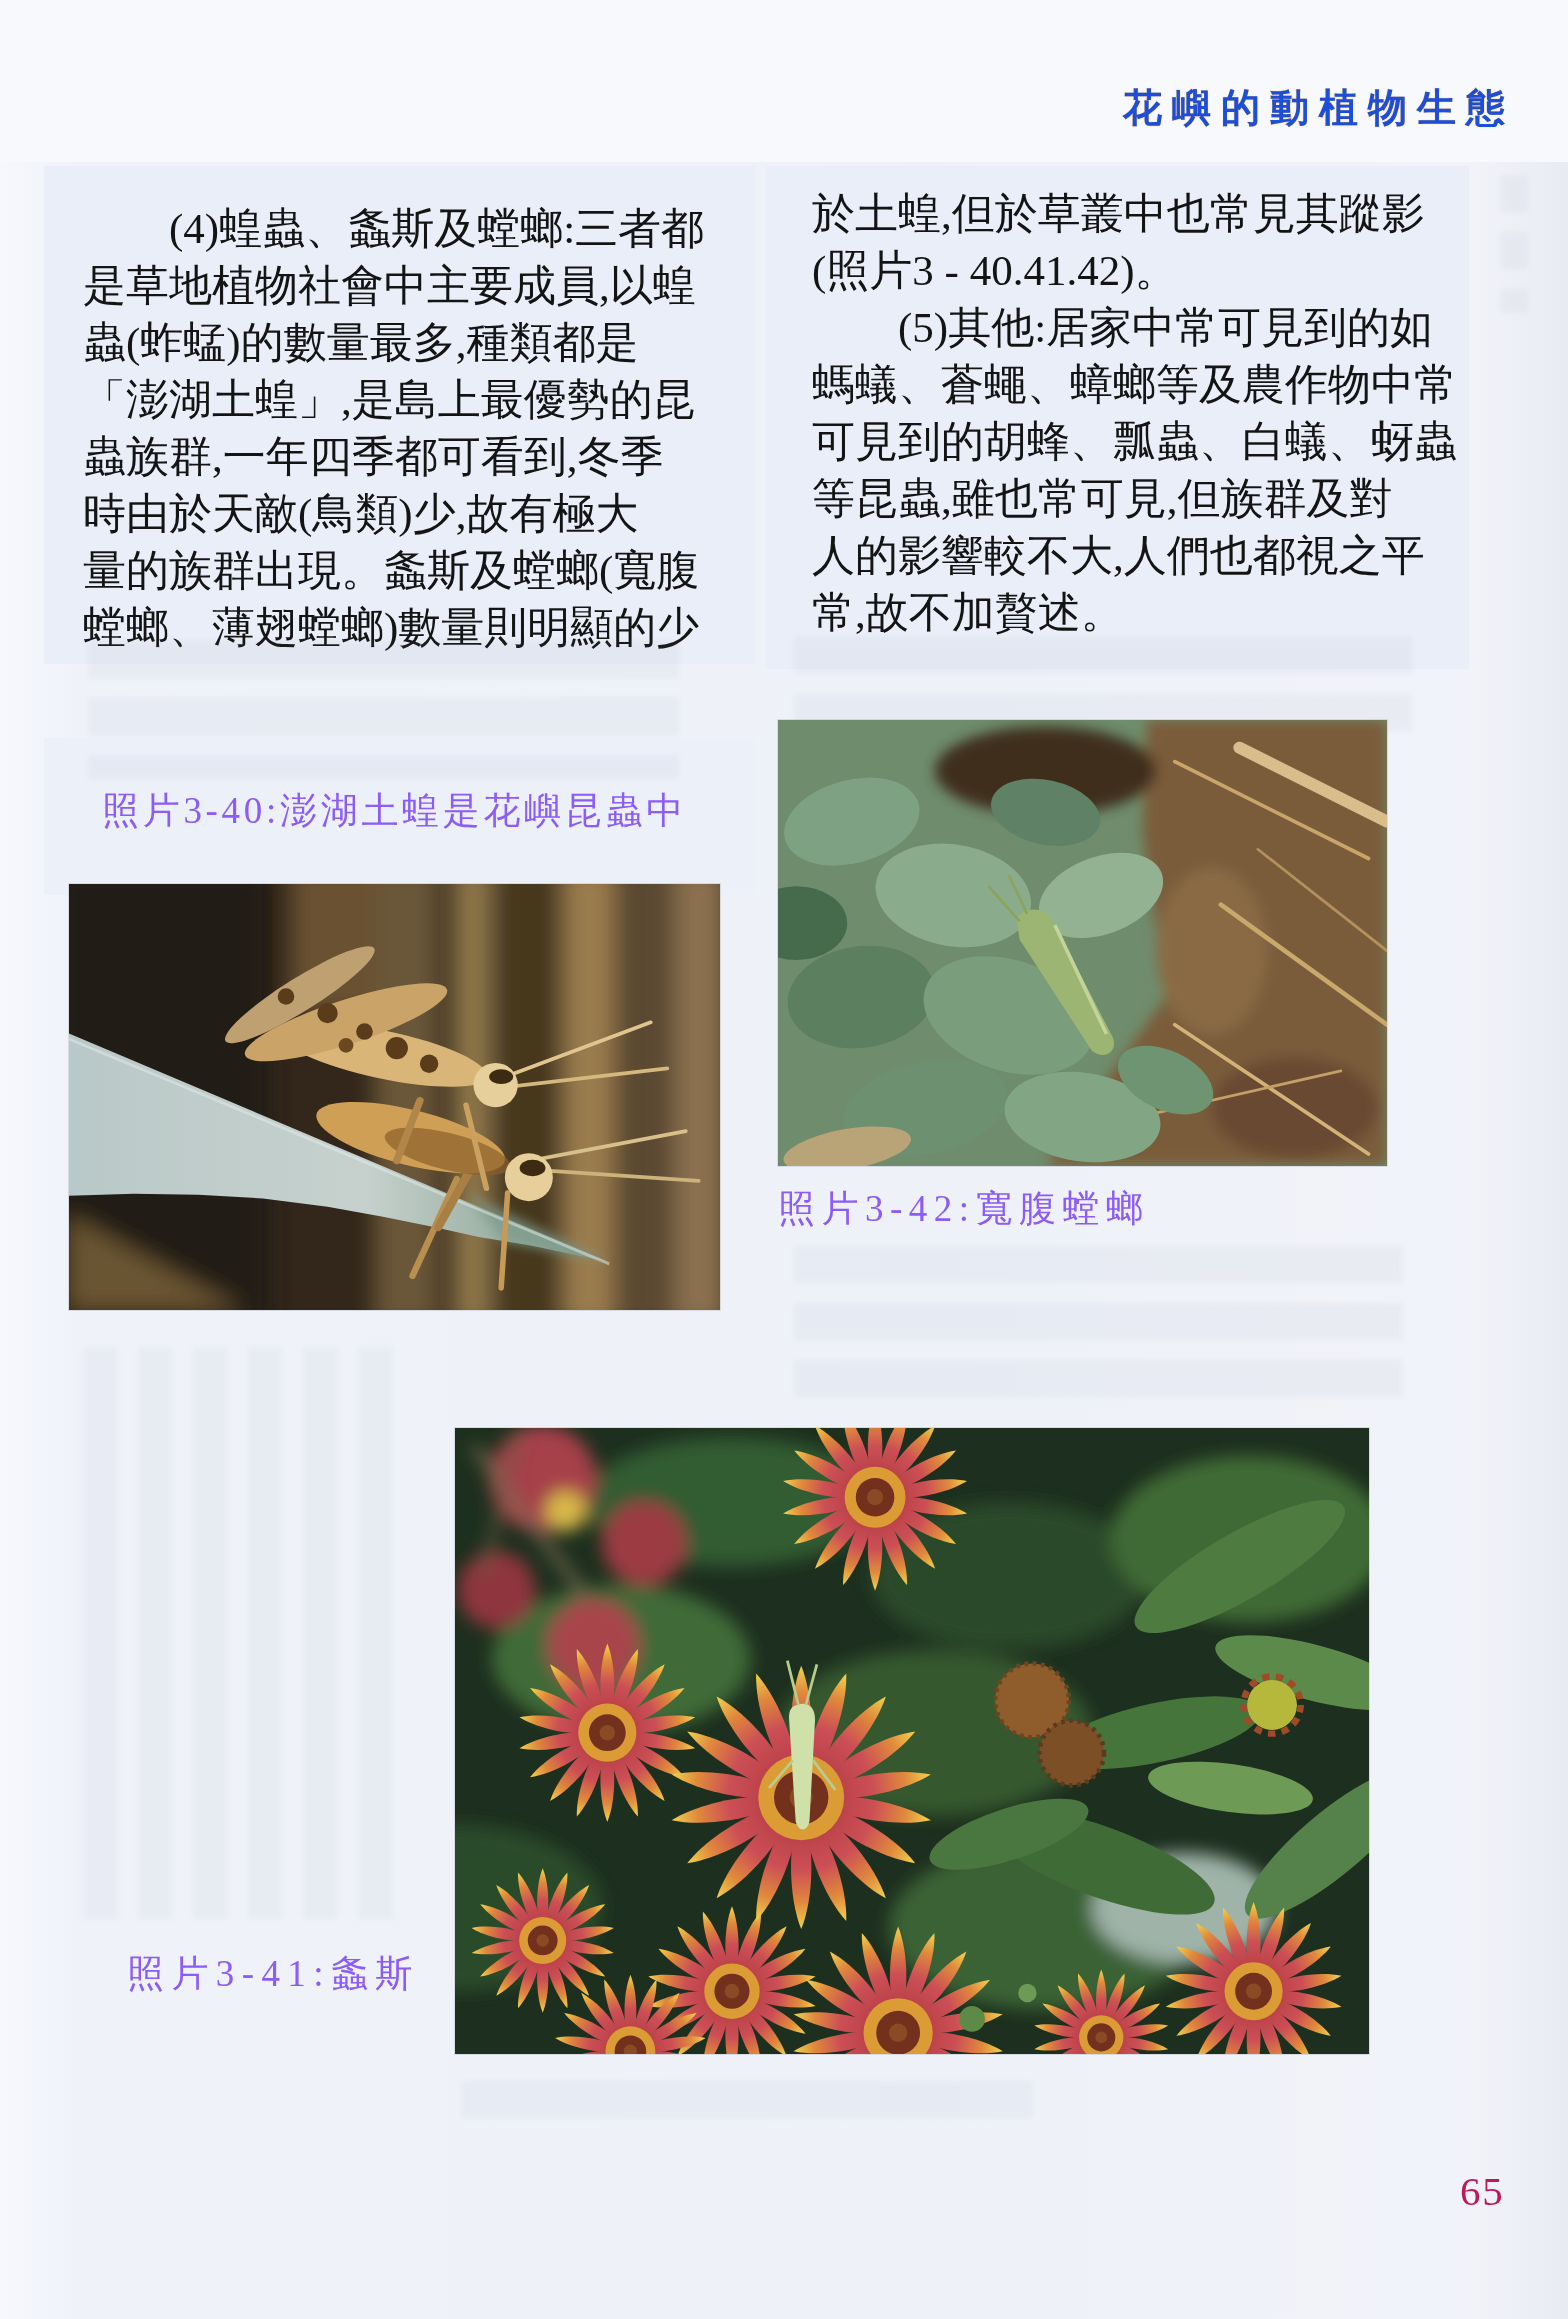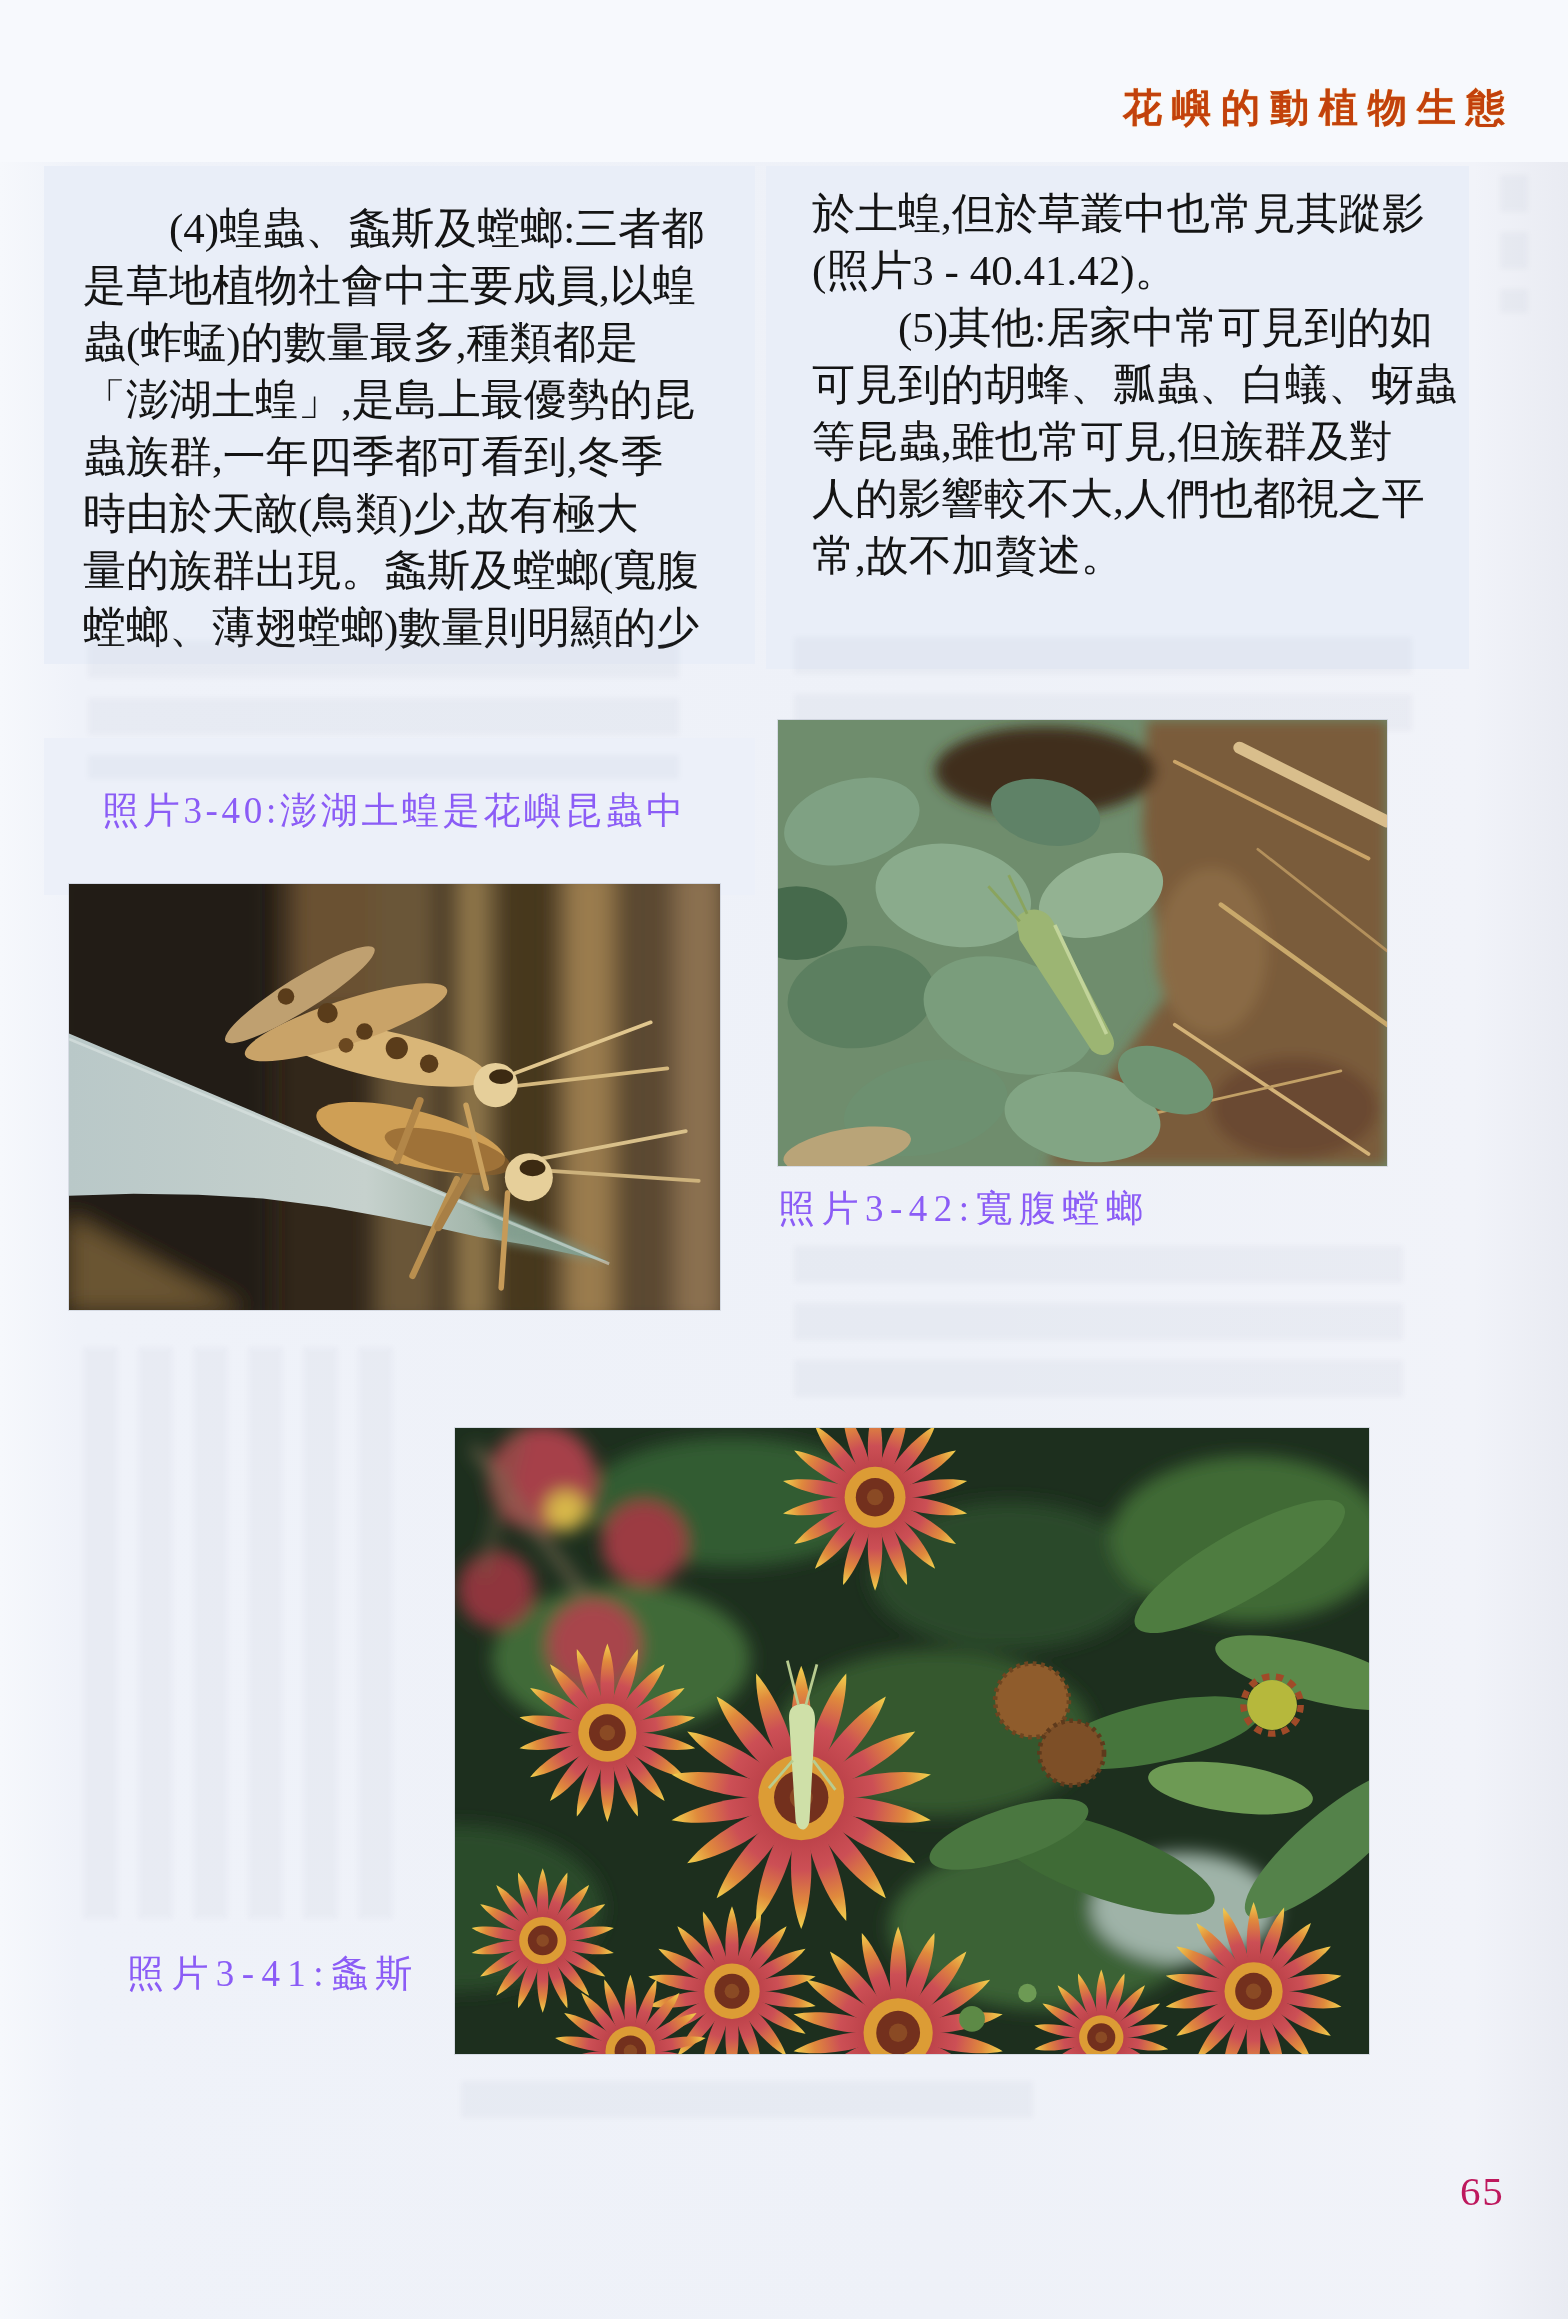--- a/index.html
+++ b/index.html
@@ -5,21 +5,21 @@
   html,body{margin:0;padding:0;}
   body{
     width:1569px;height:2319px;position:relative;overflow:hidden;
     background:linear-gradient(90deg,#f6f8fc 0%,#eff2f9 5%,#eef1f8 60%,#f1f3f9 94%,#e9ebf2 100%);
     font-family:"Liberation Serif","DejaVu Serif",serif;color:#141414;
   }
   .panel{position:absolute;background:#e9eef8;}
   .topband{position:absolute;left:0;top:0;width:1569px;height:162px;background:#f7f9fd;}
   .header{
     position:absolute;top:81px;right:54px;font-size:39px;font-weight:bold;
-    letter-spacing:10px;color:#c2410c;white-space:nowrap;
+    letter-spacing:10px;color:#1d4ed8;white-space:nowrap;
     text-shadow:0 0 0.9px #f2a43a;
   }
   .col{position:absolute;font-size:43px;line-height:57px;letter-spacing:0px;}
   .col div{white-space:nowrap;}
   .caption{font-size:37px;letter-spacing:3.7px;color:#8b5cf6;}
   .caption-40{position:absolute;left:69px;top:786px;width:651px;text-align:center;line-height:49px;}
   .caption-40 div:nth-child(2){letter-spacing:16.6px;}
   .caption-42{position:absolute;left:778px;top:1184px;width:609px;text-align:left;letter-spacing:6.5px;}
   .caption-41{position:absolute;left:127px;top:1949px;letter-spacing:7.4px;white-space:nowrap;}
   .photo{position:absolute;box-shadow:0 0 0 0.9px rgba(90,100,120,.18);}
@@ -46,20 +46,21 @@
     <div>「澎湖土蝗」,是島上最優勢的昆</div>
     <div>蟲族群,一年四季都可看到,冬季</div>
     <div>時由於天敵(鳥類)少,故有極大</div>
     <div>量的族群出現。螽斯及螳螂(寬腹</div>
     <div>螳螂、薄翅螳螂)數量則明顯的少</div>
   </div>
 <div class="col" style="left:812px;top:185px;width:657px;">
     <div>於土蝗,但於草叢中也常見其蹤影</div>
     <div>(照片3 - 40.41.42)。</div>
     <div>　　(5)其他:居家中常可見到的如</div>
+    <div>螞蟻、蒼蠅、蟑螂等及農作物中常</div>
     <div>可見到的胡蜂、瓢蟲、白蟻、蚜蟲</div>
     <div>等昆蟲,雖也常可見,但族群及對</div>
     <div>人的影響較不大,人們也都視之平</div>
     <div>常,故不加贅述。</div>
   </div>
 
 <div class="ghost" style="left:88px;top:641px;width:591px;height:138px;"></div>
 <div class="ghost" style="left:794px;top:637px;width:618px;height:111px;"></div>
 <div class="ghost" style="left:794px;top:1246px;width:609px;height:157px;"></div>
 <div class="ghost ghost-v" style="left:83px;top:1347px;width:314px;height:572px;"></div>

